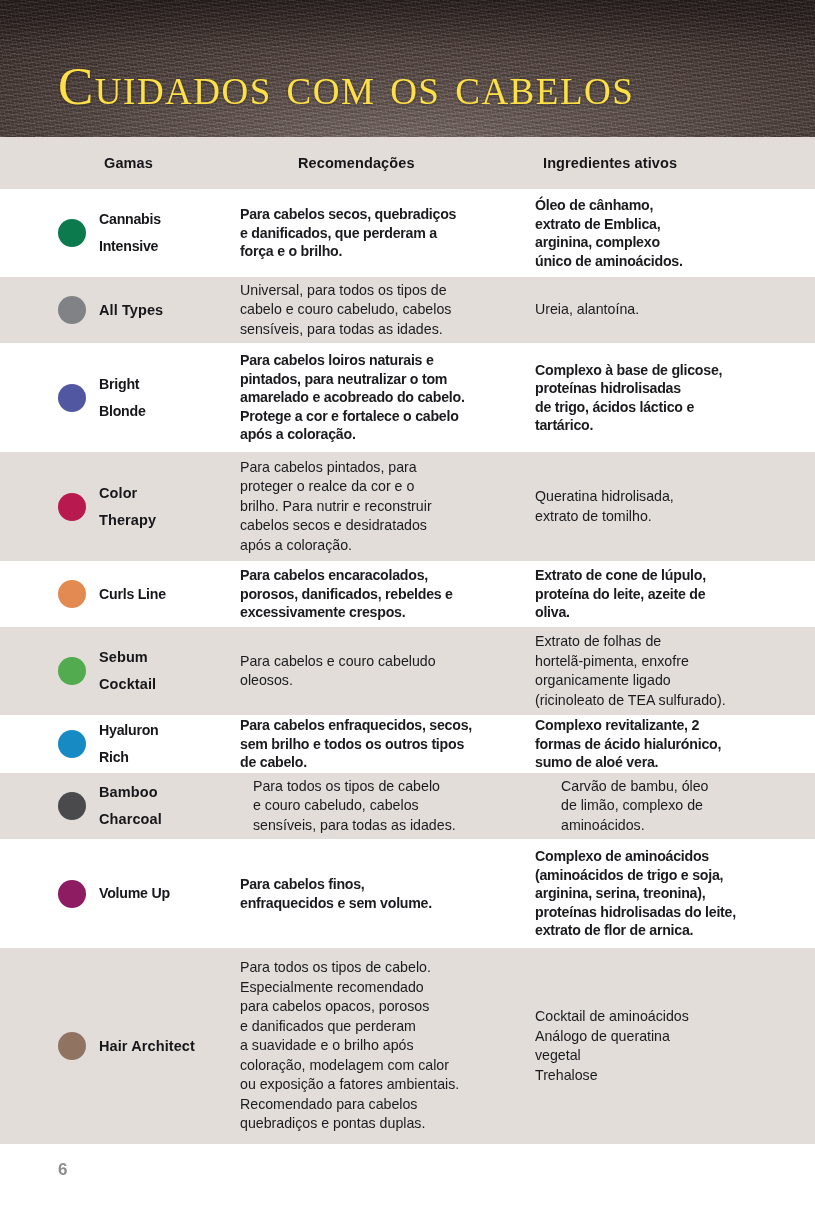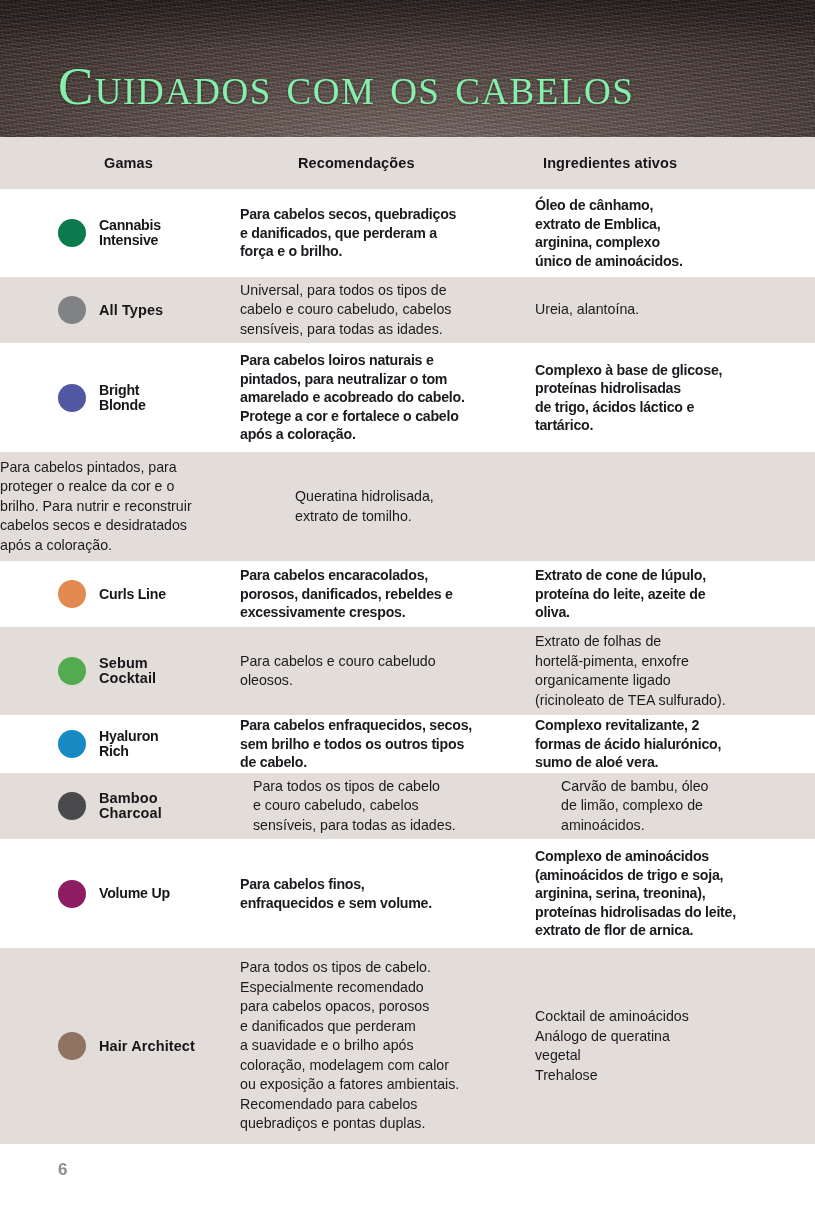--- a/index.html
+++ b/index.html
@@ -61,21 +61,21 @@
     inset: 0;
     background: linear-gradient(to bottom,
       rgba(0,0,0,0.30) 0%,
       rgba(0,0,0,0.05) 35%,
       rgba(0,0,0,0.12) 100%);
   }
   .hero-title {
     position: absolute;
     left: 58px;
     top: 57px;
-    color: #86efac;
+    color: #fde047;
     font-family: "Liberation Serif", "DejaVu Serif", serif;
     font-size: 53px;
     line-height: 58px;
     font-weight: 400;
     font-variant: small-caps;
     letter-spacing: 1.5px;
     white-space: nowrap;
     text-shadow: 0 1px 3px rgba(0,0,0,0.35);
   }
 
@@ -133,21 +133,21 @@
     height: 28px;
     border-radius: 50%;
     flex: 0 0 28px;
     margin-left: 58px;
     margin-right: 13px;
   }
   .gama-name {
     font-size: 14.5px;
     font-weight: 700;
     color: #17171b;
-    line-height: 15px;
+    line-height: 27px;
     letter-spacing: .1px;
     white-space: pre-line;
   }
   .cell-text {
     font-size: 14.2px;
     line-height: 19.5px;
     color: #1b1b1f;
     white-space: pre-line;
     letter-spacing: 0px;
   }
@@ -239,20 +239,25 @@
 pintados, para neutralizar o tom
 amarelado e acobreado do cabelo.
 Protege a cor e fortalece o cabelo
 após a coloração.</span></div>
         <div class="col-ingr"><span class="cell-text">Complexo à base de glicose,
 proteínas hidrolisadas
 de trigo, ácidos láctico e
 tartárico.</span></div>
       </div>
       <div class="row shaded styleB" style="height: 109px;">
+        <div class="col-gama">
+          <span class="dot" style="background: rgb(184, 25, 79);"></span>
+          <span class="gama-name">Color
+Therapy</span>
+        </div>
         <div class="col-reco"><span class="cell-text">Para cabelos pintados, para
 proteger o realce da cor e o
 brilho. Para nutrir e reconstruir
 cabelos secos e desidratados
 após a coloração.</span></div>
         <div class="col-ingr"><span class="cell-text">Queratina hidrolisada,
 extrato de tomilho.</span></div>
       </div>
       <div class="row plain styleA" style="height: 66px;">
         <div class="col-gama">

